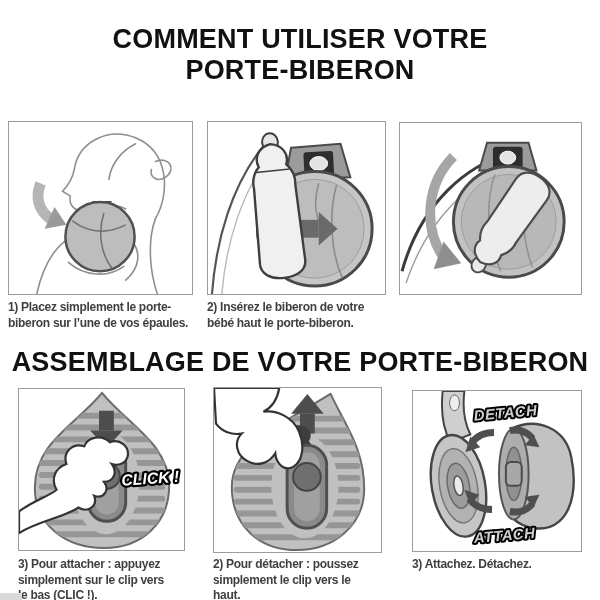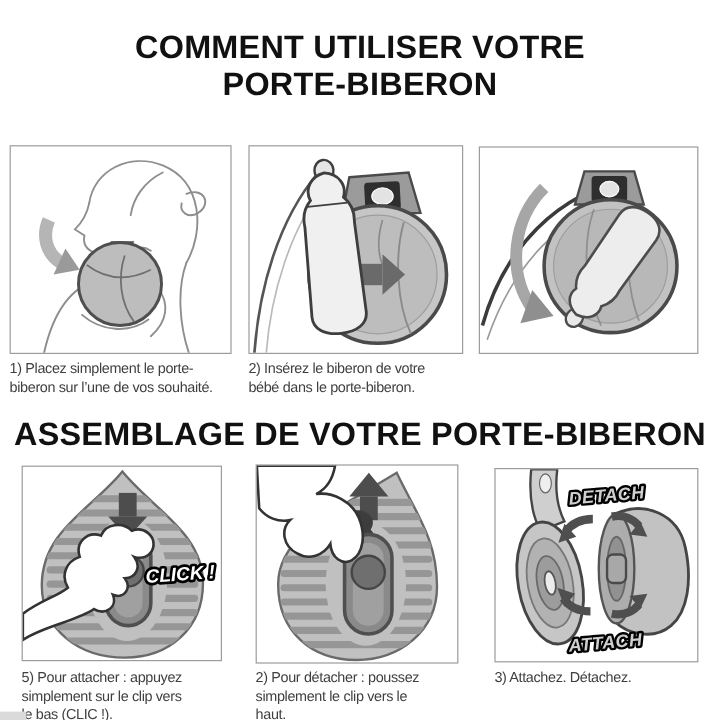--- a/index.html
+++ b/index.html
@@ -5,21 +5,21 @@
   * { margin:0; padding:0; box-sizing:border-box; }
   html,body { background:#ffffff; }
   .canvas { position:relative; width:600px; height:600px; background:#fff; overflow:hidden;
             font-family:"Liberation Sans", sans-serif; }
   .title { position:absolute; left:0; right:0; text-align:center; font-weight:bold;
            color:#111; font-size:27px; line-height:1.16; letter-spacing:.2px; }
   .title-usage { top:24px; padding:0 72px; }
   .title-assembly { top:347px; white-space:nowrap;text-align:center; }
   .panel { position:absolute; background:#fff; border:1.5px solid #9c9c9c; }
   .panel svg { display:block; width:100%; height:100%; }
-  .caption { position:absolute; font-weight:normal; font-size:12px; letter-spacing:-0.3px;
+  .caption { position:absolute; font-weight:bold; font-size:12px; letter-spacing:-0.3px;
              color:#3f3f3f; line-height:15.5px; white-space:nowrap; }
   .comic { font-family:"Liberation Sans", sans-serif; font-weight:bold; font-style:italic;
            paint-order:stroke; stroke:#000; stroke-linejoin:round; }
   .comic-white { fill:#ffffff; stroke-width:4.5px; font-size:16px; }
   .comic-gray  { fill:#cfcfcf; stroke-width:4px;  font-size:15px; letter-spacing:.5px; }
   .artifact { position:absolute; left:0; top:593px; width:22px; height:7px; background:#dadada; }
   .line-art { fill:none; stroke:#8e8e8e; stroke-width:1.6; stroke-linecap:round; }
 </style>
 </head>
 <body>
@@ -90,25 +90,25 @@
         <path d="M97,68 C94,60 99,52 110,50 C121,52 126,60 123,68 C128,74 129,82 128,88 L129,140
                  C129,150 121,155 110,155 C99,155 91,150 91,140 L92,88 C91,82 92,74 97,68 Z" fill="#ededed" stroke="#4c4c4c" stroke-width="2.2"></path>
       </g>
       <path d="M54,34 C28,60 22,104 44,136" fill="none" stroke="#a6a6a6" stroke-width="10"></path>
       <polygon points="34,148 62,142 44,120" fill="#8f8f8f"></polygon>
     </svg>
   </div>
 
   <div class="caption" style="left:8px; top:300px;">
     <div>1) Placez simplement le porte-</div>
-    <div>biberon sur l’une de vos souhaité.</div>
+    <div>biberon sur l’une de vos épaules.</div>
   </div>
   <div class="caption" style="left:207px; top:300px;">
     <div>2) Insérez le biberon de votre</div>
-    <div>bébé dans le porte-biberon.</div>
+    <div>bébé haut le porte-biberon.</div>
   </div>
 
   <div class="title title-assembly">ASSEMBLAGE DE VOTRE PORTE-BIBERON</div>
 
   <div class="panel" style="left:18px; top:388px; width:167px; height:163px;">
     <svg viewBox="0 0 167 163">
       <defs>
         <clipPath id="pod4">
             <path d="M84,4 C58,36 16,54 16,100 C16,138 48,161 86,161 C124,161 152,136 152,98 C152,56 110,36 84,4 Z"></path>
           </clipPath>
@@ -202,21 +202,21 @@
         <polygon points="128,57 113,55 122,44"></polygon>
         <polygon points="52,100 67,105 58,116"></polygon>
         <polygon points="128,105 113,107 122,118"></polygon>
       </g>
       <text class="comic comic-gray" x="62" y="30" transform="rotate(-5 62 30)">DETACH</text>
       <text class="comic comic-gray" x="62" y="154" transform="rotate(-5 62 154)">ATTACH</text>
     </svg>
   </div>
 
   <div class="caption" style="left:18px; top:557px;">
-    <div>5) Pour attacher : appuyez</div>
+    <div>3) Pour attacher : appuyez</div>
     <div>simplement sur le clip vers</div>
     <div>le bas (CLIC !).</div>
   </div>
   <div class="caption" style="left:213px; top:557px;">
     <div>2) Pour détacher : poussez</div>
     <div>simplement le clip vers le</div>
     <div>haut.</div>
   </div>
   <div class="caption" style="left:412px; top:557px;">
     <div>3) Attachez. Détachez.</div>

